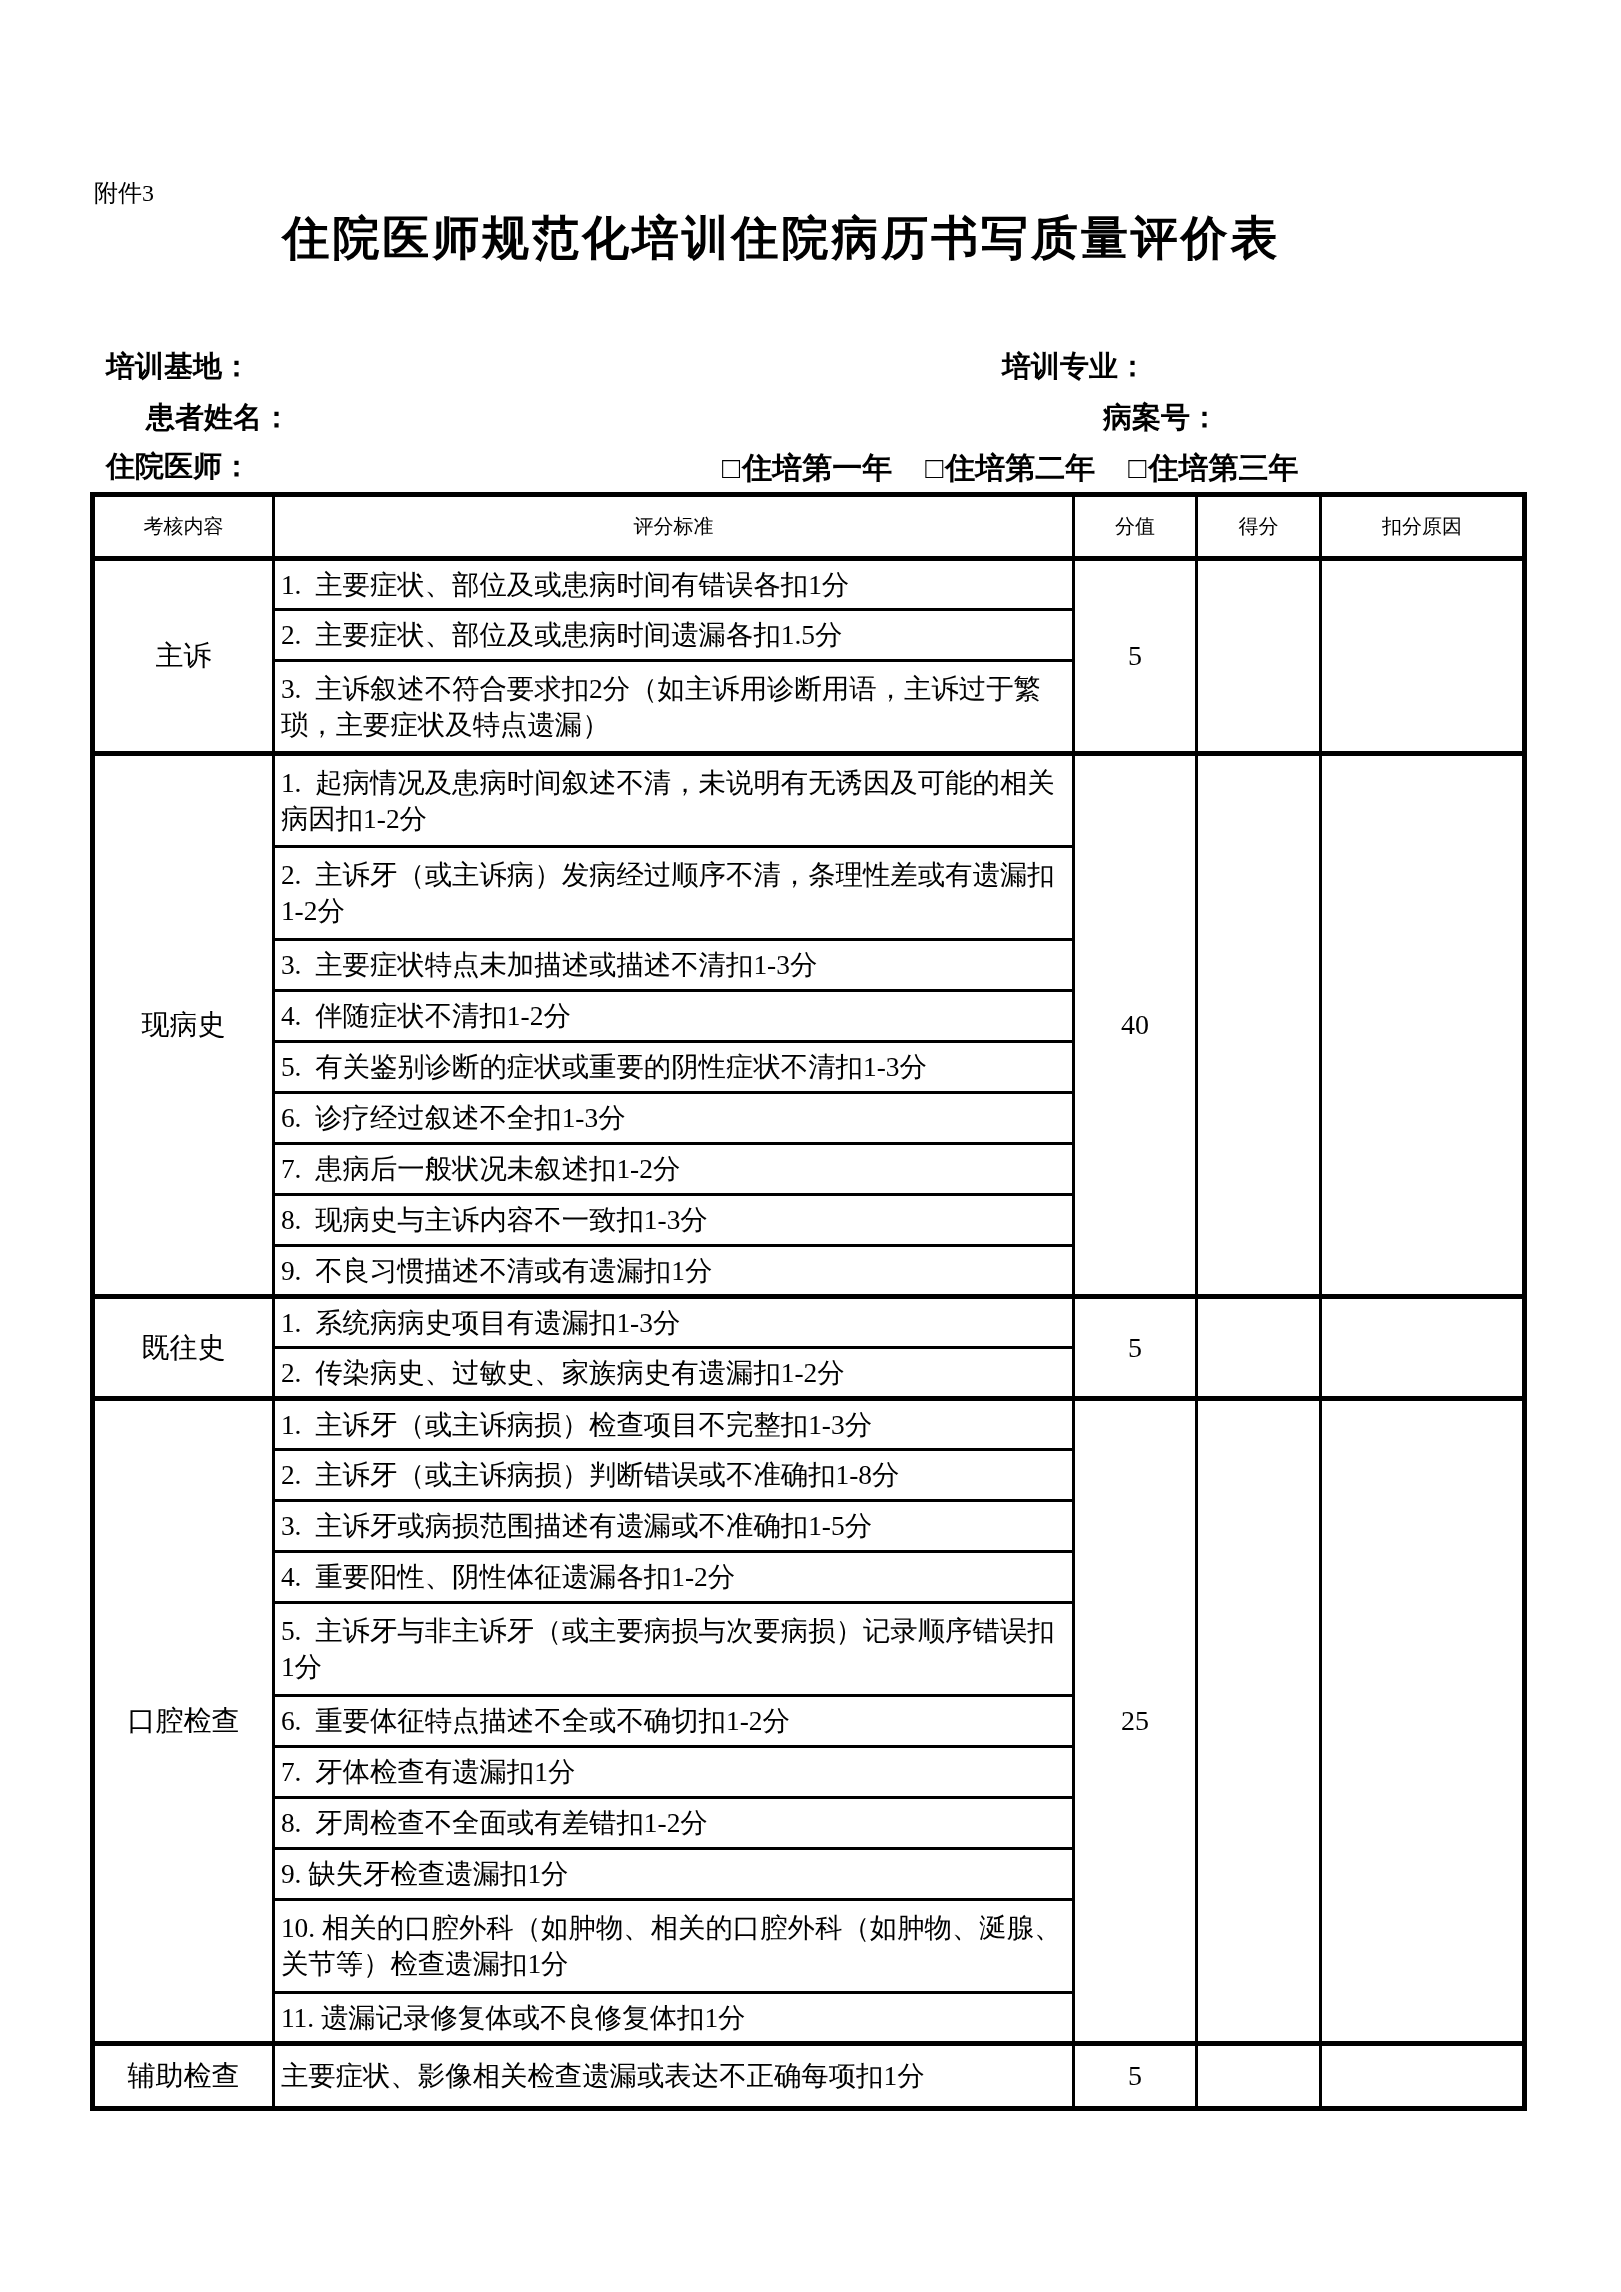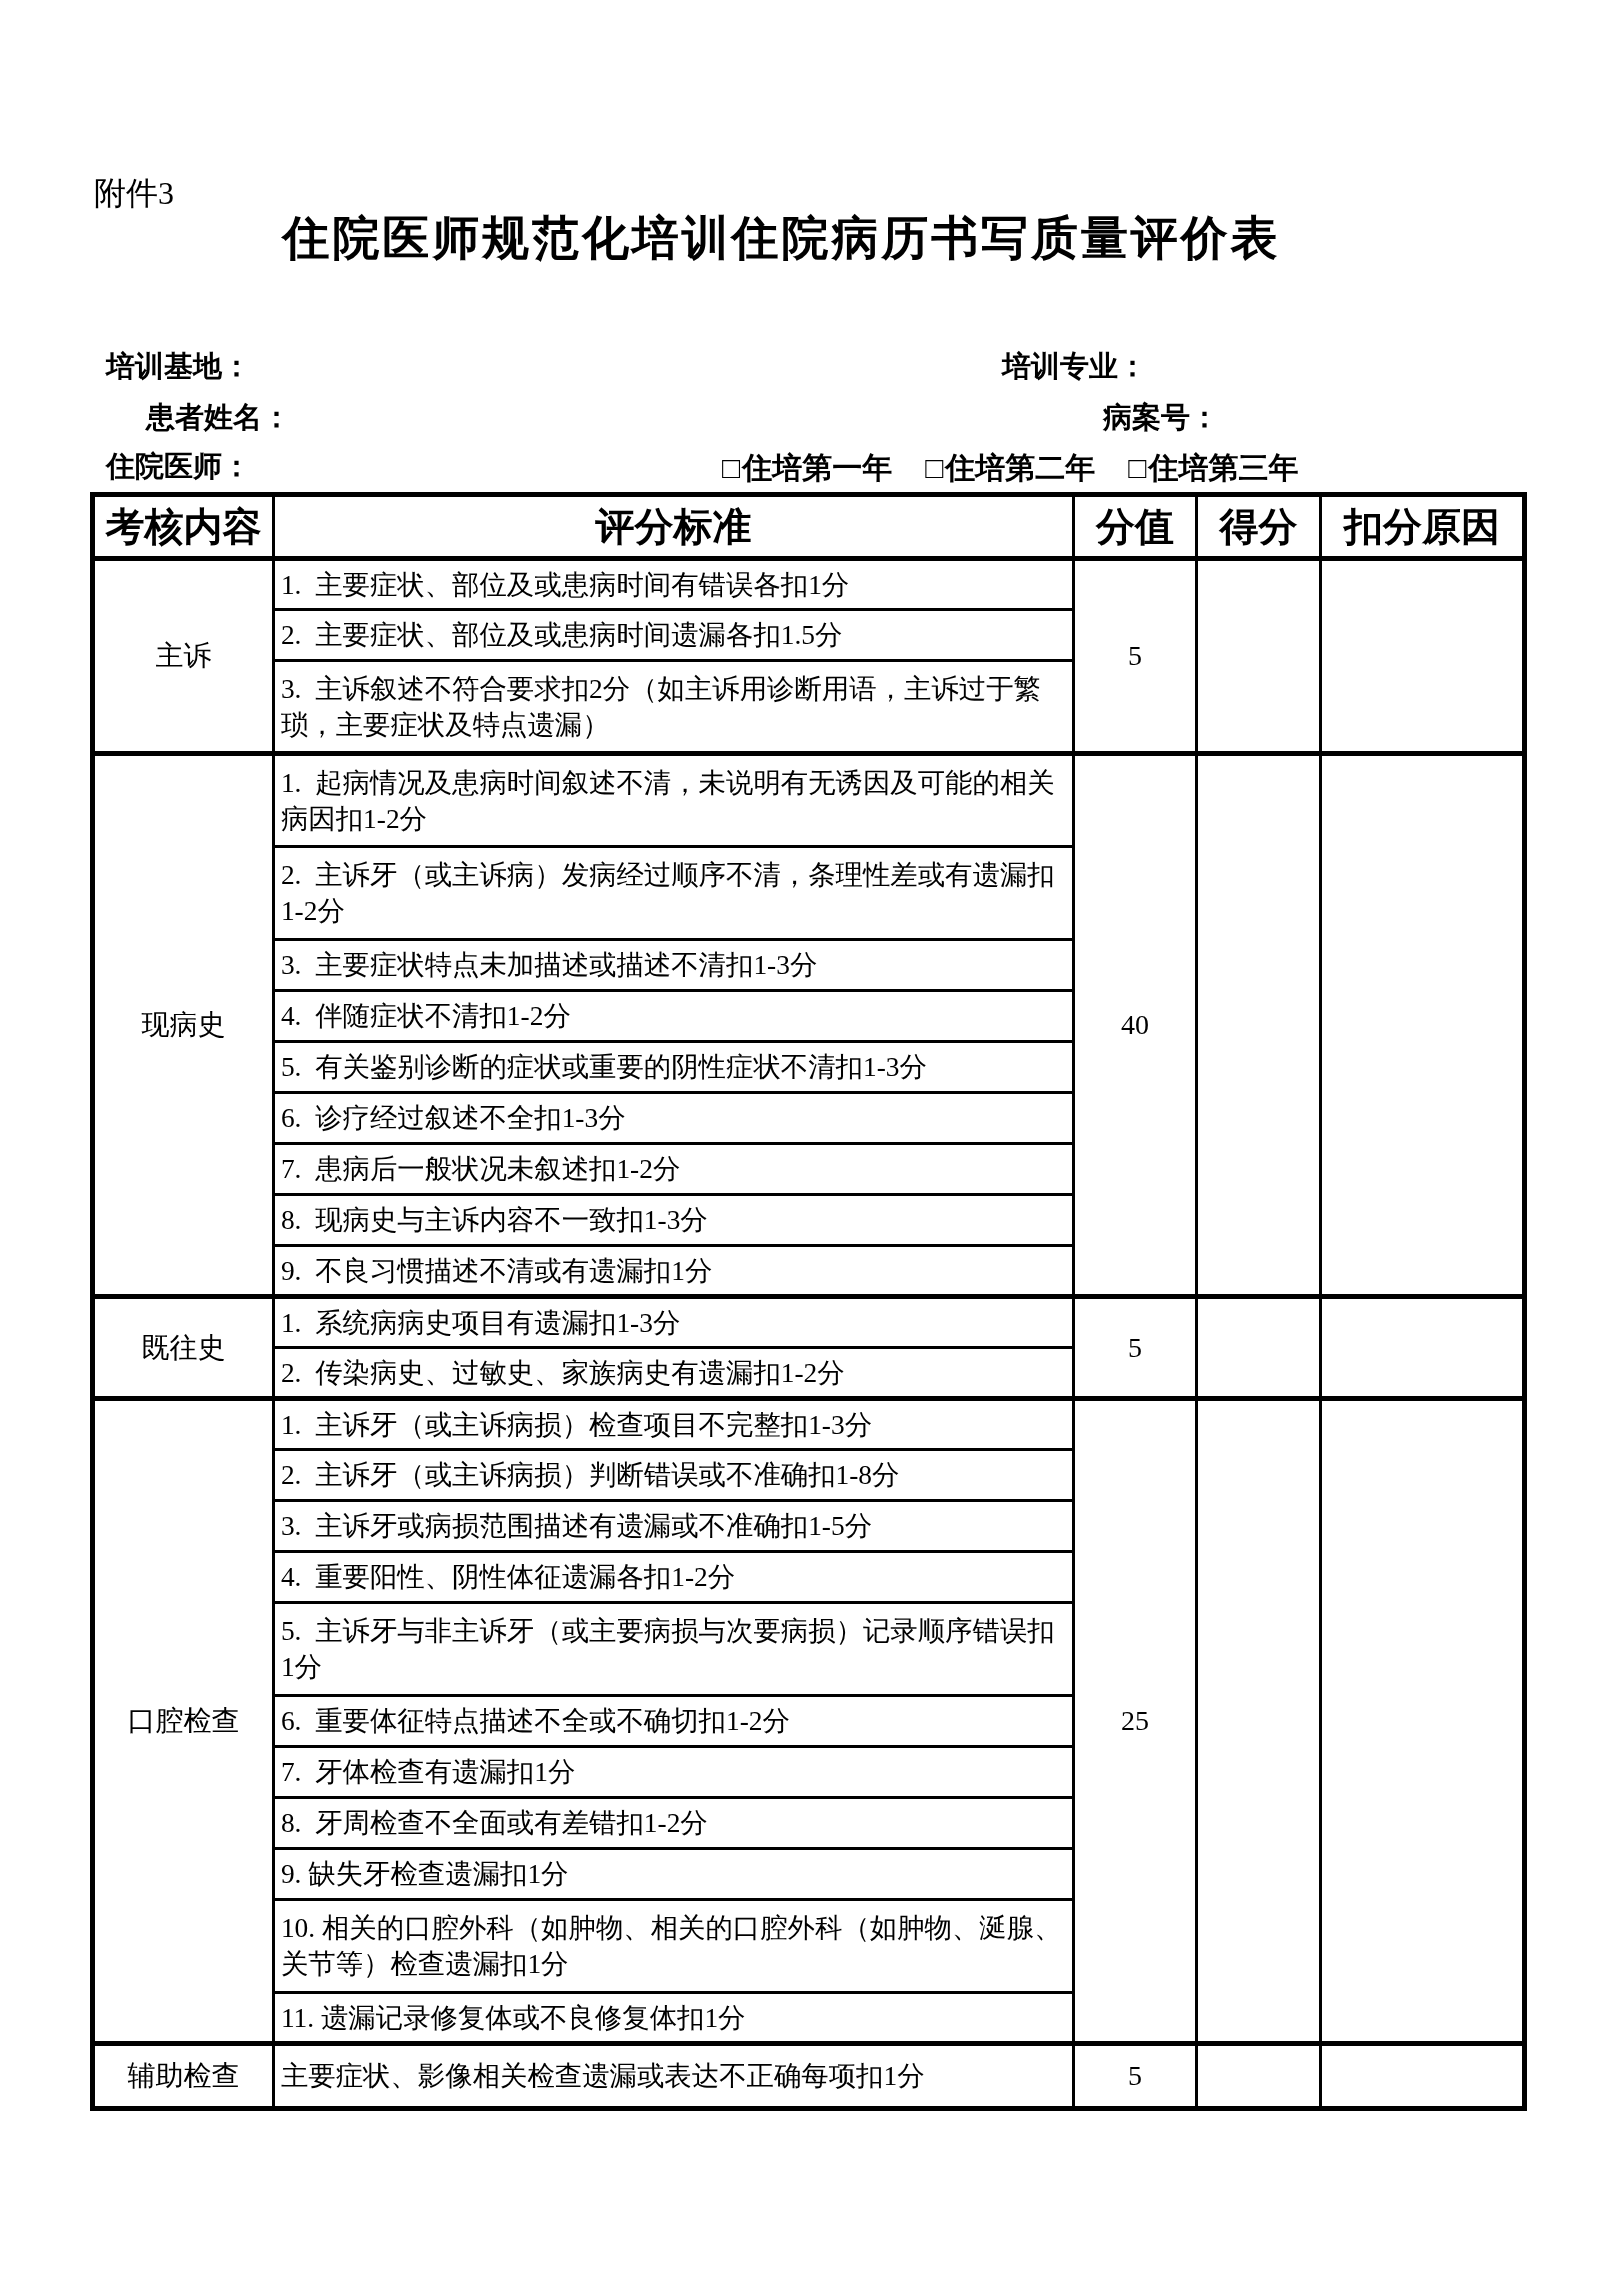--- a/index.html
+++ b/index.html
@@ -3,21 +3,21 @@
 <meta charset="utf-8">
 <style>
   html,body{margin:0;padding:0;}
   body{
     width:1621px;height:2293px;position:relative;overflow:hidden;
     background:#ffffff;color:#000000;
     font-family:"Liberation Serif","DejaVu Serif",serif;
   }
   .attachment{
     position:absolute;left:94px;top:177px;
-    font-size:32px;line-height:33px;text-align:right;
+    font-size:24px;line-height:33px;text-align:right;
   }
   .doc-title{
     position:absolute;left:0;top:209px;width:1563px;
     text-align:center;font-size:47px;line-height:59px;
     font-weight:bold;letter-spacing:2.9px;
   }
   .field-row{position:absolute;left:8px;width:1621px;height:43px;}
   .field-row.r1{top:347px;}
   .field-row.r2{top:398px;margin-left:40px;}
   .field-row.r3{top:447px;}
@@ -39,21 +39,21 @@
     border-collapse:collapse;table-layout:fixed;
     border:5.9px solid #000;
   }
   table.eval th,table.eval td{
     border:3.9px solid #000;
     padding:2px 5.9px;
     overflow:hidden;
     vertical-align:middle;
   }
   table.eval th{
-    font-size:39px;font-weight:bold;text-align:center;height:55px;
+    font-size:20px;font-weight:normal;text-align:center;height:55px;
     border-bottom:5.9px solid #000;
   }
   td.name-cell,td.score-cell,td.obtained-cell,td.reason-cell{
     text-align:center;font-size:28px;
   }
   td.crit-cell{
     text-align:left;font-size:27.4px;line-height:36px;
     padding:2.9px 25.5px 2.9px 11.8px;
     white-space:pre-wrap;word-break:break-all;
   }

